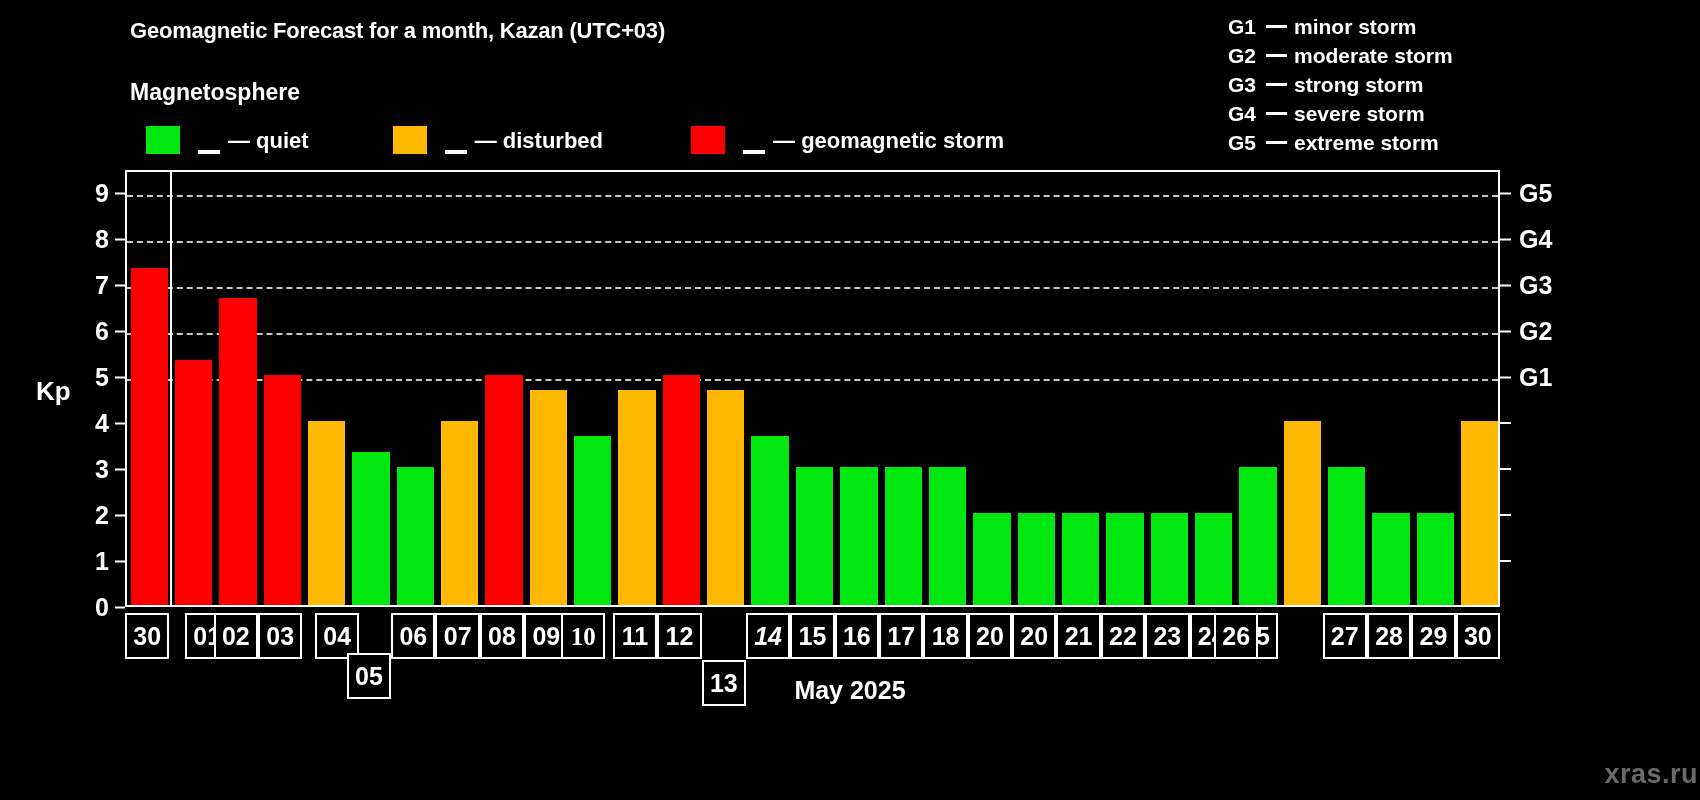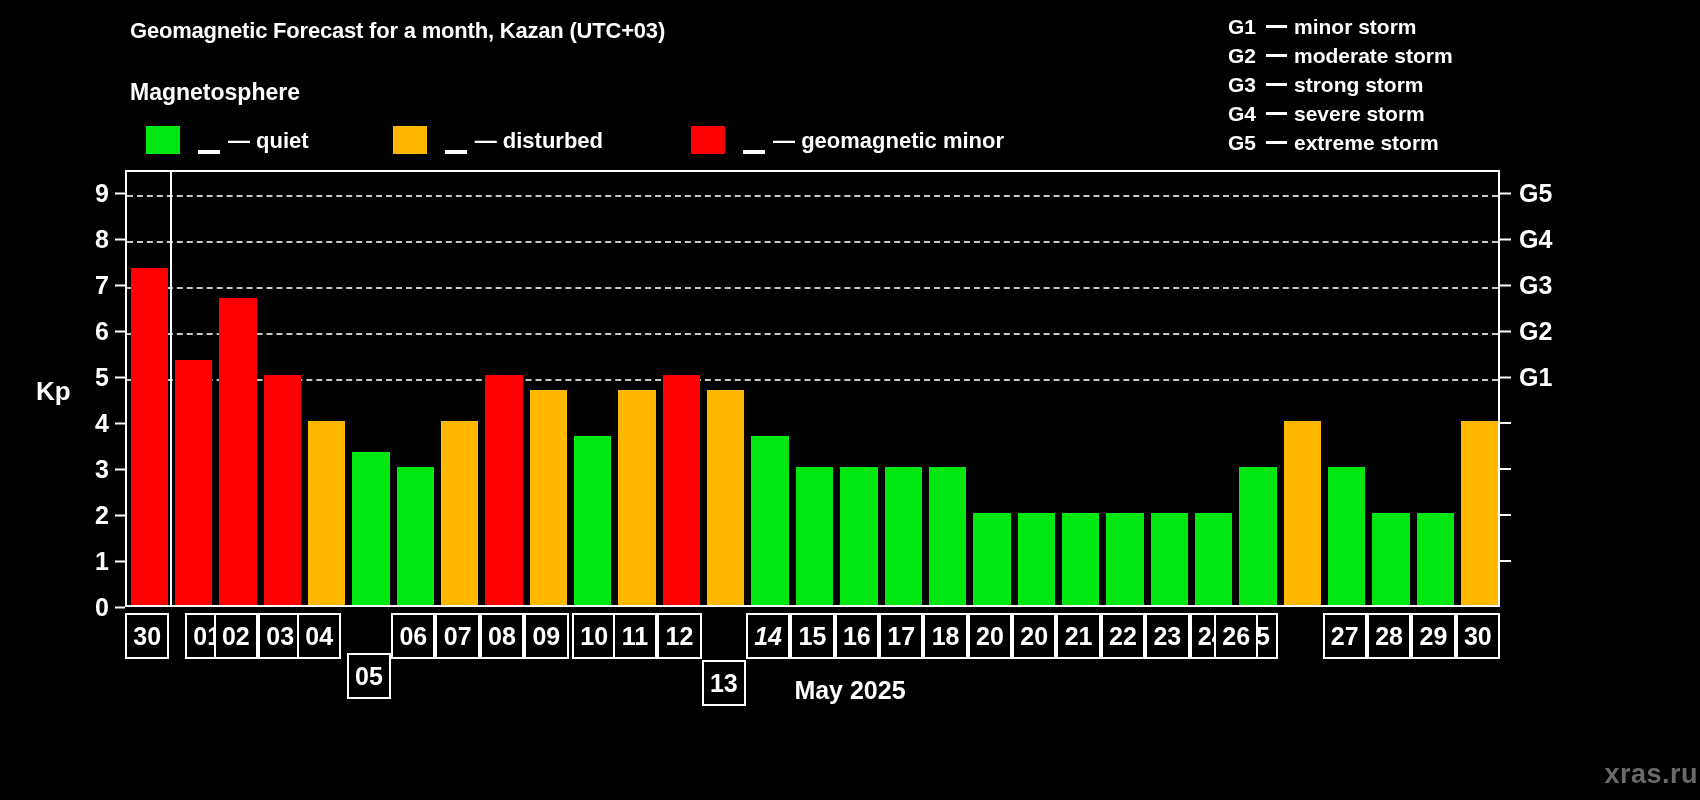--- a/index.html
+++ b/index.html
@@ -295,21 +295,21 @@
     <div class="legend-gap-a"></div>
     <div class="legend-item">
       <span class="legend-swatch" style="background: rgb(255, 184, 0);"></span>
       <span class="legend-dash"></span>
       <span class="legend-text">— disturbed</span>
     </div>
     <div class="legend-gap-b"></div>
     <div class="legend-item">
       <span class="legend-swatch" style="background: rgb(254, 0, 0);"></span>
       <span class="legend-dash"></span>
-      <span class="legend-text">— geomagnetic minor</span>
+      <span class="legend-text">— geomagnetic storm</span>
     </div>
   </div>
 
   <div class="gscale" id="gscale-list">
       <div class="gscale-row">
         <span class="gscale-code">G1</span>
         <span class="gscale-dash"></span>
         <span class="gscale-label">minor storm</span>
       </div>
       <div class="gscale-row">
@@ -463,39 +463,39 @@
       </div>
       <div class="datebox" style="left: 60px; width: 44.3548px; text-align: right;">
         <span class="datebox-label">01</span>
       </div>
       <div class="datebox" style="left: 88.7097px; width: 44.3548px;">
         <span class="datebox-label">02</span>
       </div>
       <div class="datebox" style="left: 133.065px; width: 44.3548px;">
         <span class="datebox-label">03</span>
       </div>
-      <div class="datebox" style="left: 172px; width: 44.3548px; text-align: center;">
+      <div class="datebox" style="left: 190px; width: 44.3548px; text-align: center;">
         <span class="datebox-label">04</span>
       </div>
       <div class="datebox" style="left: 221.774px; width: 44.3548px; margin-top: 40px;">
         <span class="datebox-label">05</span>
       </div>
       <div class="datebox" style="left: 266.129px; width: 44.3548px;">
         <span class="datebox-label">06</span>
       </div>
       <div class="datebox" style="left: 310.484px; width: 44.3548px;">
         <span class="datebox-label">07</span>
       </div>
       <div class="datebox" style="left: 354.839px; width: 44.3548px;">
         <span class="datebox-label">08</span>
       </div>
       <div class="datebox" style="left: 399.194px; width: 44.3548px;">
         <span class="datebox-label">09</span>
       </div>
-      <div class="datebox" style="left: 447px; width: 44.3548px;">
+      <div class="datebox" style="left: 436px; width: 44.3548px; font-family: Liberation Serif, serif;">
         <span class="datebox-label">10</span>
       </div>
       <div class="datebox" style="left: 487.903px; width: 44.3548px;">
         <span class="datebox-label">11</span>
       </div>
       <div class="datebox" style="left: 532.258px; width: 44.3548px;">
         <span class="datebox-label">12</span>
       </div>
       <div class="datebox" style="left: 576.613px; width: 44.3548px; margin-top: 47px;">
         <span class="datebox-label">13</span>

